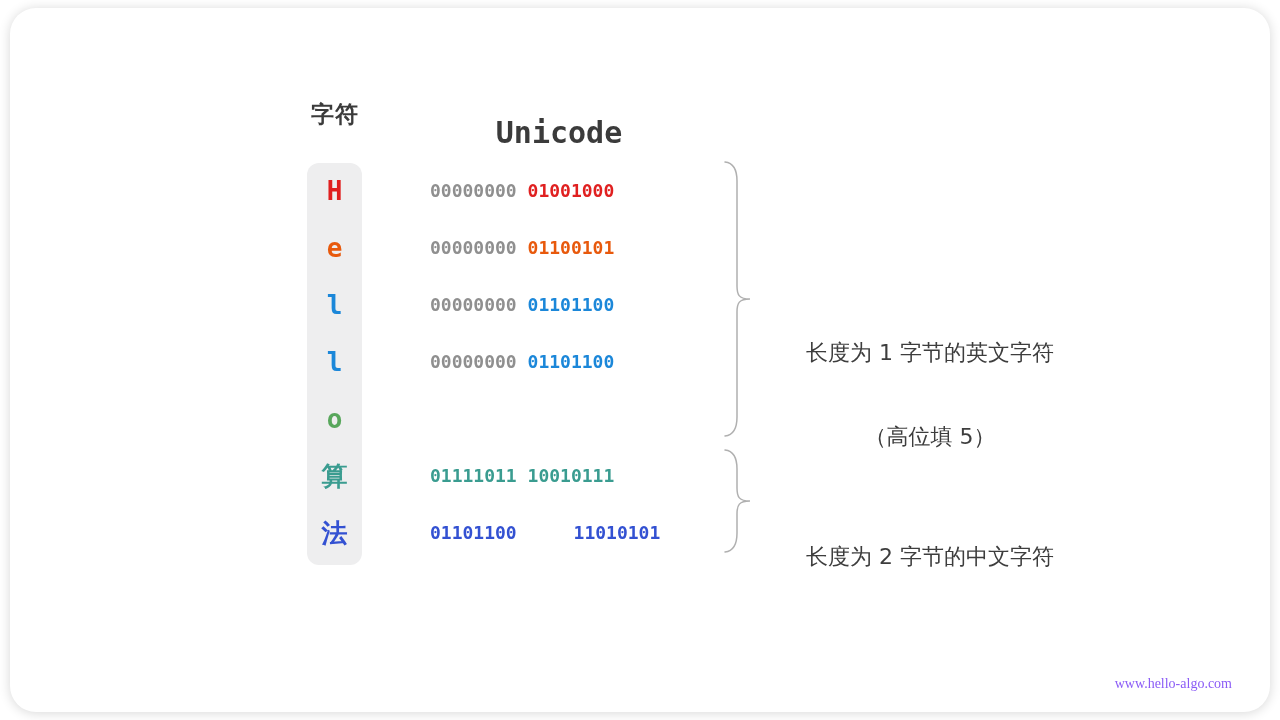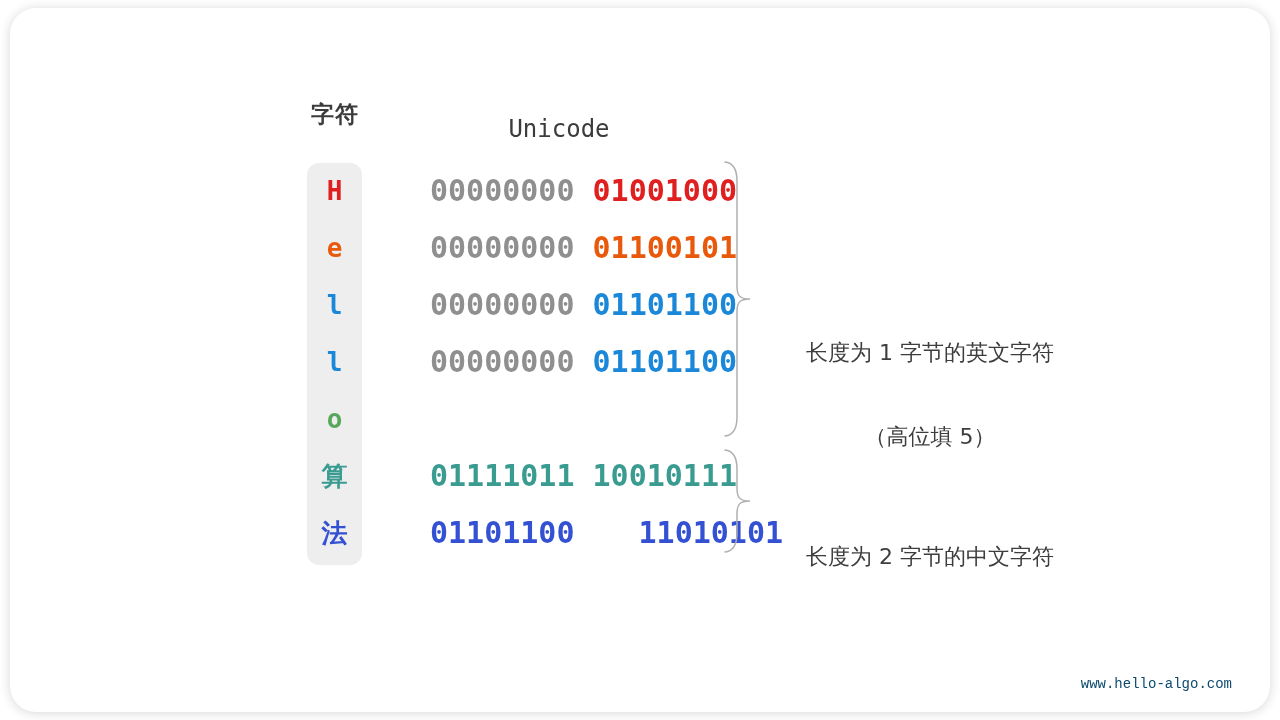--- a/index.html
+++ b/index.html
@@ -30,63 +30,63 @@
     text-align: center;
     font-size: 23px; font-weight: bold;
     color: #3b3b3b;
     letter-spacing: 1px;
   }
   .hdr-unicode {
     position: absolute;
     left: 430px; top: 115px; width: 258px;
     text-align: center;
     font-family: "DejaVu Sans Mono", monospace;
-    font-size: 24px; font-weight: normal;
+    font-size: 30px; font-weight: bold;
     color: #3b3b3b;
   }
   .row {
     position: absolute;
     left: 0; height: 56px; width: 100%;
     display: flex; align-items: center;
   }
   .row .char-cell {
     position: absolute;
     left: 307px; width: 55px;
     text-align: center;
     font-family: "DejaVu Sans Mono", monospace;
     font-size: 26px; font-weight: bold;
     line-height: 1;
   }
   .row .binary {
     position: absolute;
     left: 430px;
     font-family: "DejaVu Sans Mono", monospace;
-    font-size: 30px; font-weight: bold;
+    font-size: 18px; font-weight: bold;
     white-space: pre;
     line-height: 1;
   }
   .brace {
     position: absolute;
     left: 724px;
   }
   .annotation {
     position: absolute;
     left: 755px; width: 350px;
     text-align: center;
     font-size: 22px;
     line-height: 28px;
     color: #3d3d3d;
     white-space: pre;
   }
   .footer {
     position: absolute;
     right: 48px; top: 676px;
-    font-family: Liberation Mono, monospace;
+    font-family: Liberation Serif, serif;
     font-size: 14px;
-    color: #0c4a6e;
+    color: #8b5cf6;
   }
 </style>
 </head>
 <body>
 
 <div class="card"></div>
 
 <div class="col-bg"></div>
 
 <div class="hdr-char">字符</div>

